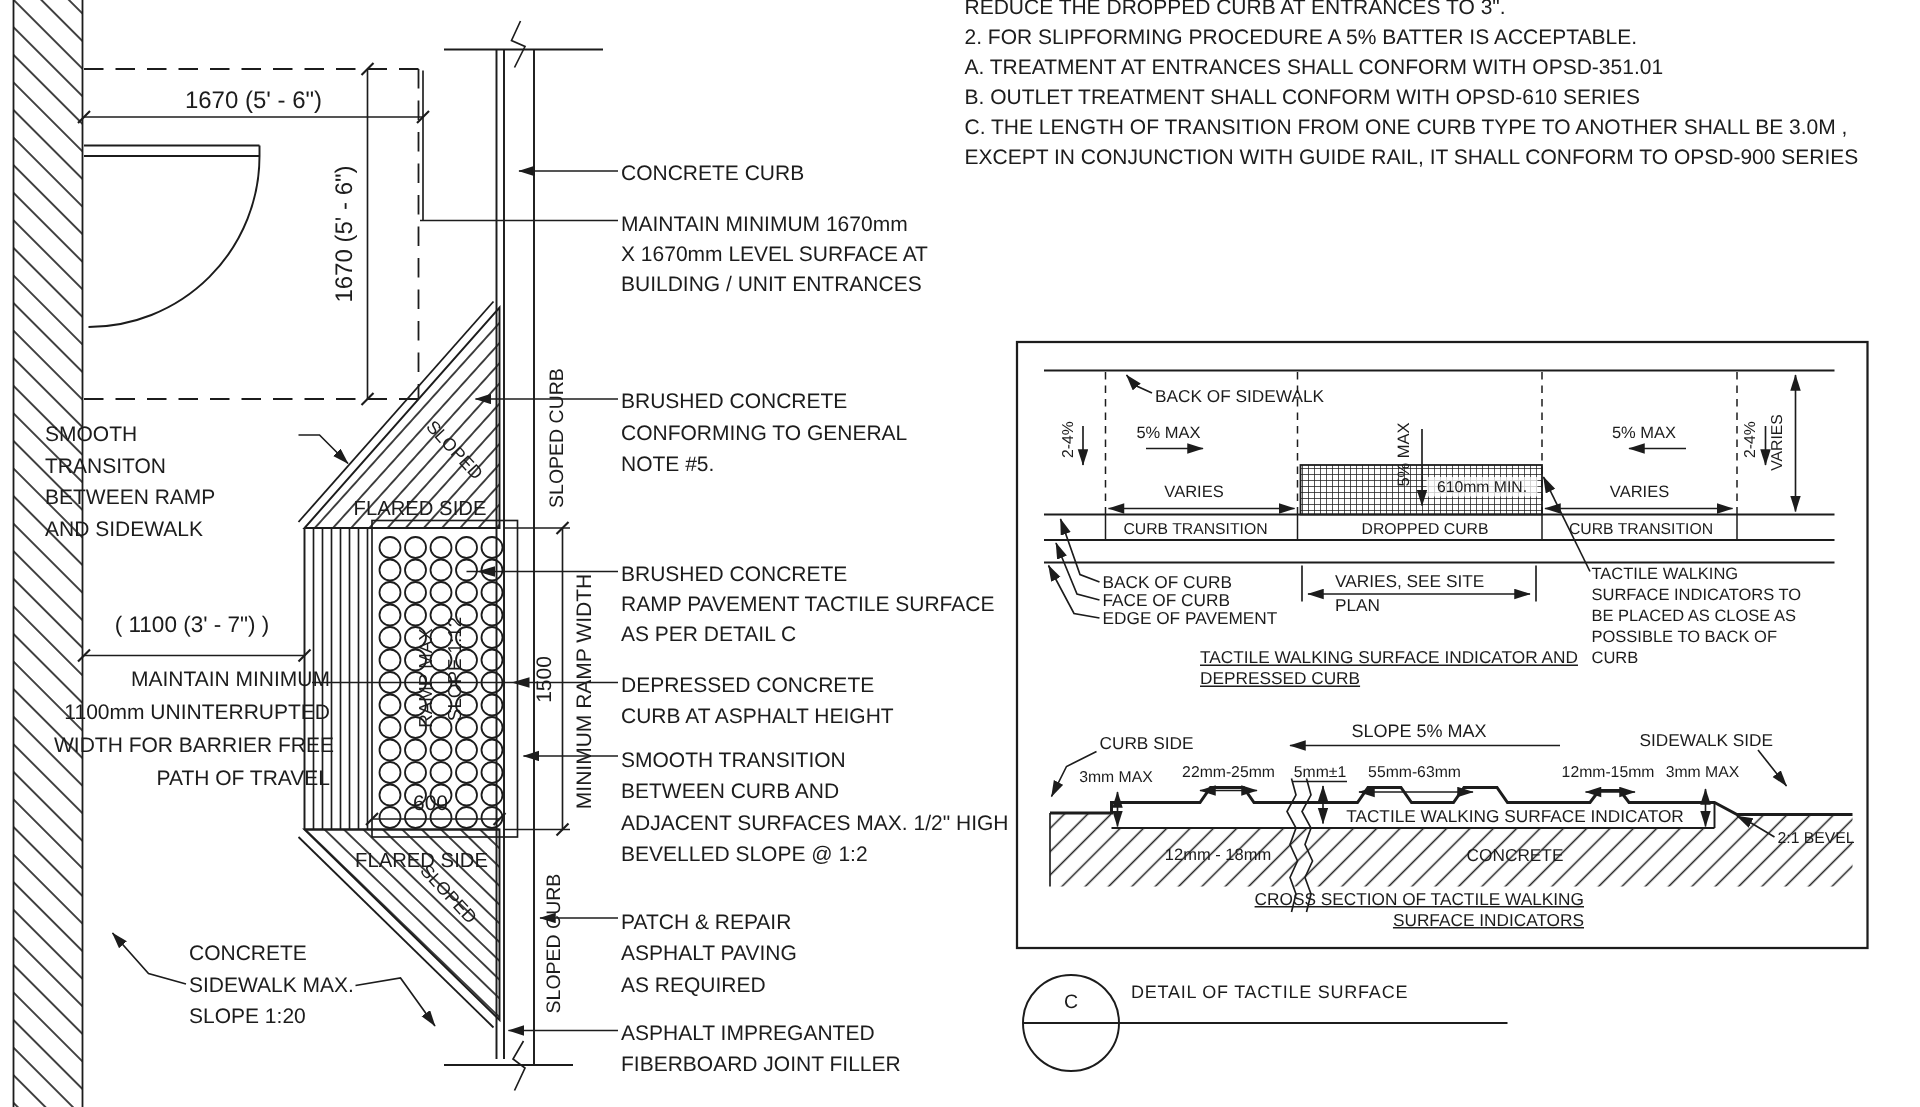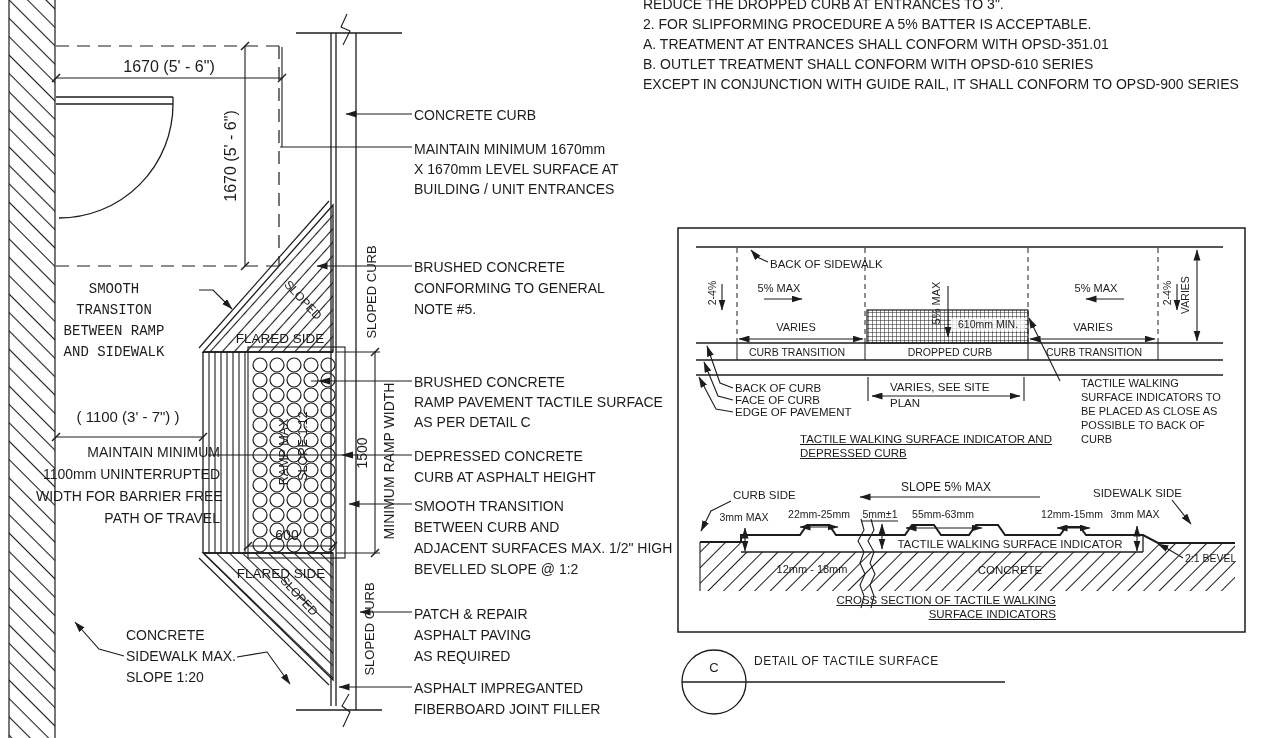--- a/index.html
+++ b/index.html
@@ -4,25 +4,25 @@
 <style>
   html,body{margin:0;padding:0;background:#fff;}
   #stage{position:relative;width:1280px;height:738px;background:#ffffff;overflow:hidden;
          font-family:"Liberation Sans", sans-serif;color:#1c1c1c;}
   #linework{position:absolute;left:0;top:0;}
   svg text{fill:#1c1c1c;font-family:"Liberation Sans", sans-serif;}
   .blk{position:absolute;white-space:nowrap;}
   .notes{left:643px;top:-6px;font-size:14px;line-height:20px;}
   .callout{left:414px;font-size:14px;line-height:20px;}
   .c3,.c5,.c6,.c7,.c8{line-height:21px;}
-  .smooth{left:30px;top:279px;width:168px;text-align:center;font-size:14px;line-height:21px;font-family:Liberation Mono, monospace;}
+  .smooth{left:30px;top:279px;width:168px;text-align:left;font-size:14px;line-height:21px;}
   .dim1100{left:40px;top:408px;width:176px;text-align:center;font-size:15px;}
   .m1100{left:36px;top:441px;width:184px;text-align:right;font-size:14px;line-height:22px;}
   .csw{left:126px;top:625px;font-size:14px;line-height:21px;}
-  .twsinote{left:1061px;top:376px;font-size:11px;line-height:14px;margin-left:20px;}
+  .twsinote{left:1061px;top:376px;font-size:11px;line-height:14px;}
   .ptitle{left:800px;width:274px;text-align:left;font-size:11.5px;}
   .stitle{left:832px;width:224px;text-align:right;font-size:11.5px;}
   .dlabel{left:754px;top:654px;font-size:12px;letter-spacing:0.5px;}
   .u{text-decoration:underline;}
 </style>
 </head>
 <body>
 
 <div id="stage">
 
@@ -298,20 +298,21 @@
     <line x1="682" y1="682" x2="1005" y2="682"></line>
   </g>
   <text x="714" y="672" text-anchor="middle" font-size="13">C</text>
 </svg>
 
   <div class="blk notes">
     <div>REDUCE THE DROPPED CURB AT ENTRANCES TO 3".</div>
     <div>2. FOR SLIPFORMING PROCEDURE A 5% BATTER IS ACCEPTABLE.</div>
     <div>A. TREATMENT AT ENTRANCES SHALL CONFORM WITH OPSD-351.01</div>
     <div>B. OUTLET TREATMENT SHALL CONFORM WITH OPSD-610 SERIES</div>
+    <div>C. THE LENGTH OF TRANSITION FROM ONE CURB TYPE TO ANOTHER SHALL BE 3.0M ,</div>
     <div>EXCEPT IN CONJUNCTION WITH GUIDE RAIL, IT SHALL CONFORM TO OPSD-900 SERIES</div>
   </div>
 
   <div class="blk callout" style="top:105px">
     <div>CONCRETE CURB</div>
   </div>
   <div class="blk callout" style="top:139px">
     <div>MAINTAIN MINIMUM 1670mm</div>
     <div>X 1670mm LEVEL SURFACE AT</div>
     <div>BUILDING / UNIT ENTRANCES</div>

